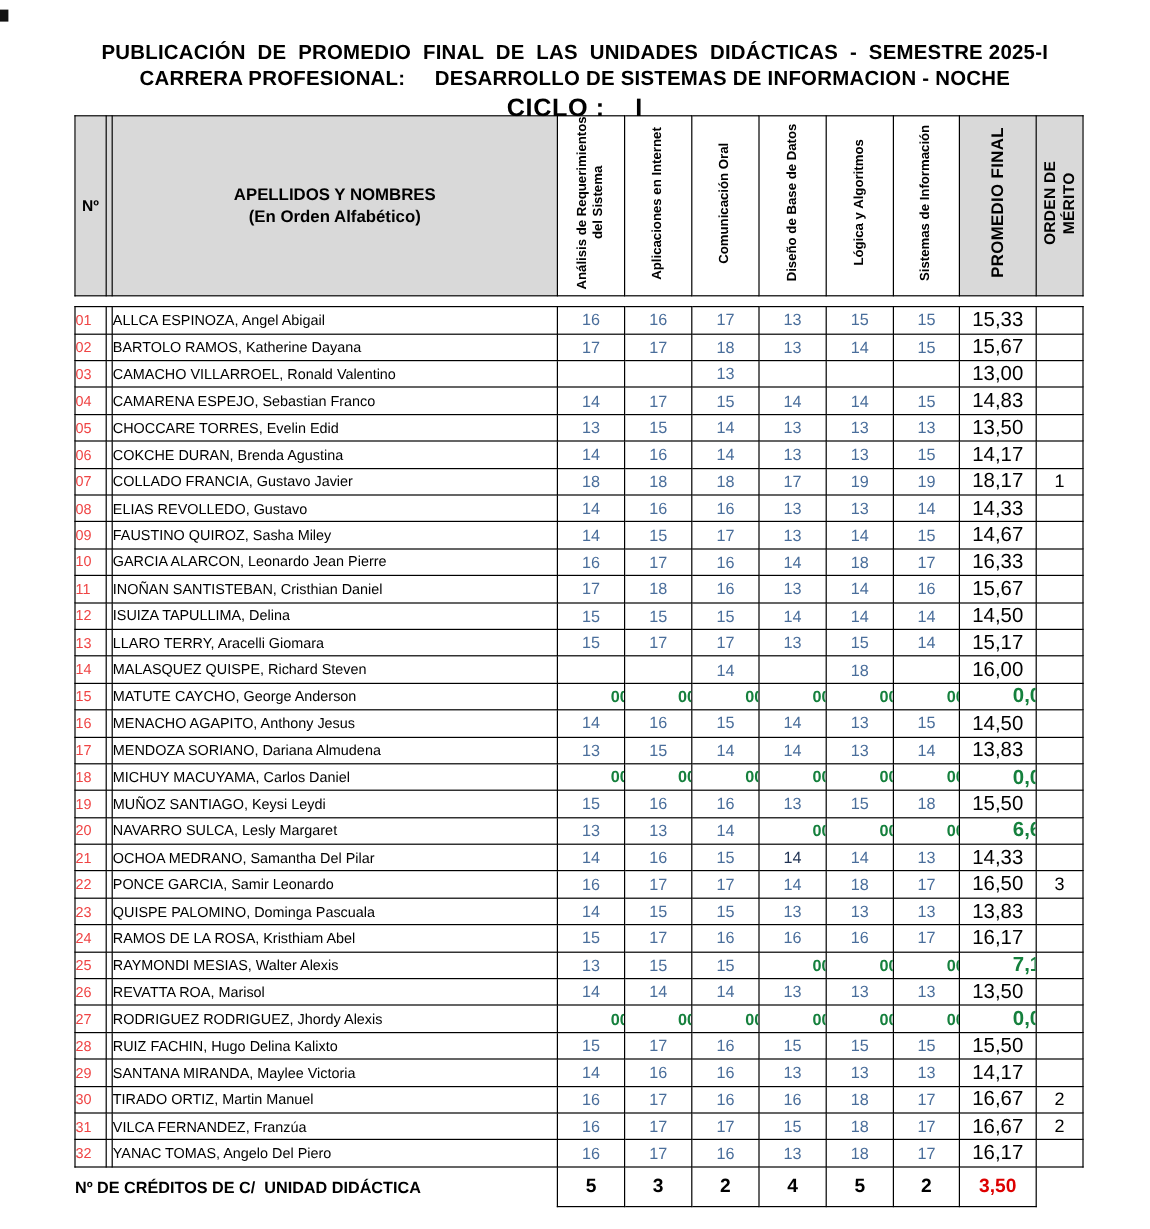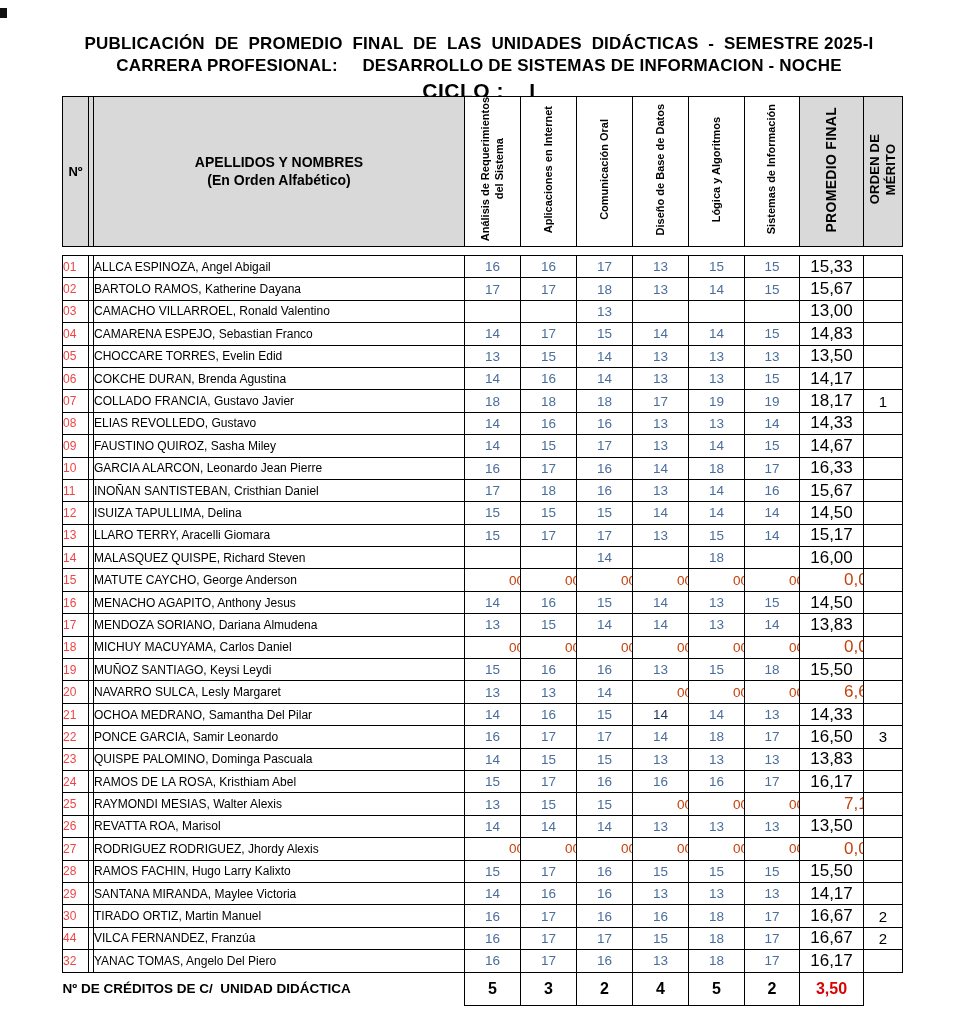--- a/index.html
+++ b/index.html
@@ -59,21 +59,21 @@
   .vtext.big{font-size:14px;letter-spacing:0.3px;}
   .vtext.med{font-size:13px;letter-spacing:0.2px;}
   tr.gap td{border:none;height:8px;background:#fff;}
   tr.datarow{height:22.4px;}
   td.num{font-size:12px;text-align:left;color:#ef4444;}
   td.spc{}
   td.name{font-size:12px;text-align:left;padding-left:4px;white-space:nowrap;}
   td.grade{
     font-size:13.5px;text-align:center;color:#4a6e9b;
   }
-  td.grade.red, td.avg.red{color:#c2410c;font-weight:normal;padding-left:44px;}
+  td.grade.red, td.avg.red{color:#15803d;font-weight:bold;padding-left:44px;}
   td.grade.dark{color:#1f3253;}
   td.avg{
     font-size:17px;text-align:center;color:#000000;
   }
   td.merit{font-size:15px;text-align:center;color:#000;}
   tr.footrow{height:33px;}
   tr.footrow td{border:1px solid #000;}
   tr.footrow td.nolines{border:none;}
   td.creditlabel{
     font-size:13.5px;font-weight:bold;text-align:left;padding-left:28px;
@@ -482,21 +482,21 @@
           <td class="grade red">00</td>
           <td class="grade red">00</td>
           <td class="grade red">00</td>
           <td class="grade red">00</td>
           <td class="avg red">0,00</td>
           <td class="merit"></td>
         </tr>
         <tr class="datarow">
           <td class="num">28</td>
           <td class="spc"></td>
-          <td class="name">RAMOS FACHIN, Hugo Larry Kalixto</td>
+          <td class="name">RUIZ FACHIN, Hugo Delina Kalixto</td>
           <td class="grade">15</td>
           <td class="grade">17</td>
           <td class="grade">16</td>
           <td class="grade">15</td>
           <td class="grade">15</td>
           <td class="grade">15</td>
           <td class="avg">15,50</td>
           <td class="merit"></td>
         </tr>
         <tr class="datarow">
@@ -519,21 +519,21 @@
           <td class="grade">16</td>
           <td class="grade">17</td>
           <td class="grade">16</td>
           <td class="grade">16</td>
           <td class="grade">18</td>
           <td class="grade">17</td>
           <td class="avg">16,67</td>
           <td class="merit">2</td>
         </tr>
         <tr class="datarow">
-          <td class="num">44</td>
+          <td class="num">31</td>
           <td class="spc"></td>
           <td class="name">VILCA FERNANDEZ, Franzúa</td>
           <td class="grade">16</td>
           <td class="grade">17</td>
           <td class="grade">17</td>
           <td class="grade">15</td>
           <td class="grade">18</td>
           <td class="grade">17</td>
           <td class="avg">16,67</td>
           <td class="merit">2</td>

